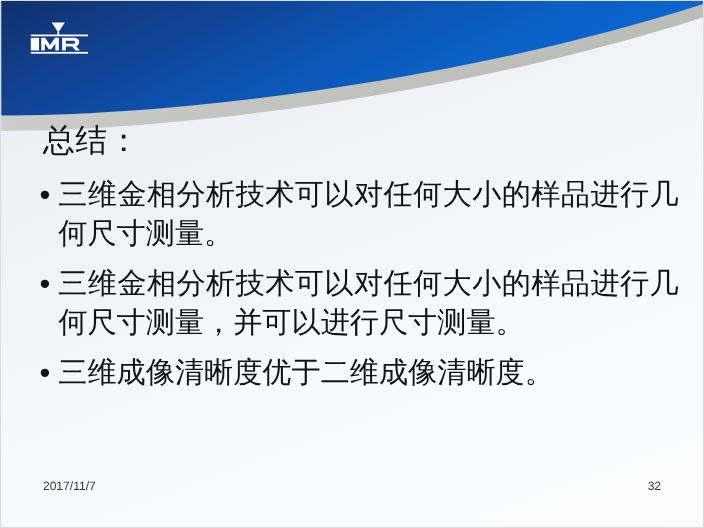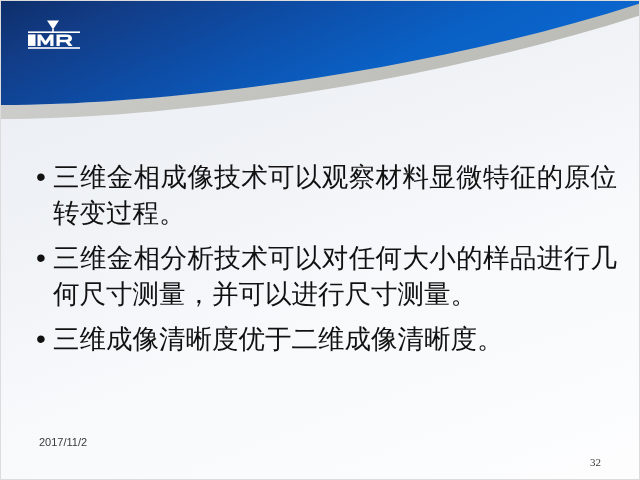--- a/index.html
+++ b/index.html
@@ -100,24 +100,24 @@
     position: absolute;
     left: 38px;
     top: 435px;
     font-size: 11px;
     color: #3a3a3a;
     font-family: "Liberation Sans", sans-serif;
   }
   .footer-page {
     position: absolute;
     right: 38px;
-    top: 455px;
+    top: 435px;
     font-size: 11px;
     color: #3a3a3a;
-    font-family: Liberation Serif, serif;
+    font-family: Liberation Sans, sans-serif;
   }
 </style>
 </head>
 <body>
 
 <div class="slide">
 
   <div class="header-band">
     <svg width="640" height="145" viewBox="0 0 640 145" xmlns="http://www.w3.org/2000/svg">
       <defs>
@@ -153,37 +153,38 @@
 
       <polygon points="11.5,25.9 11.5,14.4 15,14.4 19.5,21 24,14.4 27.5,14.4 27.5,25.9 24.3,25.9 24.3,19.6 20.6,24.8 18.4,24.8 14.7,19.6 14.7,25.9" fill="#ffffff"></polygon>
 
       <path d="M30.5,14.4 L40.5,14.4 C44.2,14.4 46,16 46,18.3 C46,20.1 45,21.3 43.2,21.8 L46.6,25.9 L42.6,25.9 L39.7,22.2 L33.8,22.2 L33.8,25.9 L30.5,25.9 Z M33.8,17 L33.8,19.7 L40,19.7 C41.6,19.7 42.4,19.2 42.4,18.35 C42.4,17.5 41.6,17 40,17 Z" fill="#ffffff"></path>
 
       <rect x="2" y="27.2" width="52" height="1.6" fill="#ffffff"></rect>
       <text x="0" y="-10" font-size="1" fill="none">IMR</text>
     </svg>
   </div>
 
+  <div class="title">总结：</div>
 
   <div class="body-list">
 
     <div class="bullet-row">
       <span class="bullet-mark">•</span>
-      <span class="bullet-text">三维金相成像技术可以观察材料显微特征的原位转变过程。</span>
+      <span class="bullet-text">三维金相分析技术可以对任何大小的样品进行几何尺寸测量。</span>
     </div>
 
     <div class="bullet-row">
       <span class="bullet-mark">•</span>
       <span class="bullet-text">三维金相分析技术可以对任何大小的样品进行几何尺寸测量，并可以进行尺寸测量。</span>
     </div>
 
     <div class="bullet-row">
       <span class="bullet-mark">•</span>
       <span class="bullet-text">三维成像清晰度优于二维成像清晰度。</span>
     </div>
 
   </div>
 
-  <div class="footer-date">2017/11/2</div>
+  <div class="footer-date">2017/11/7</div>
 
   <div class="footer-page">32</div>
 
 </div>
 
 </body></html>

